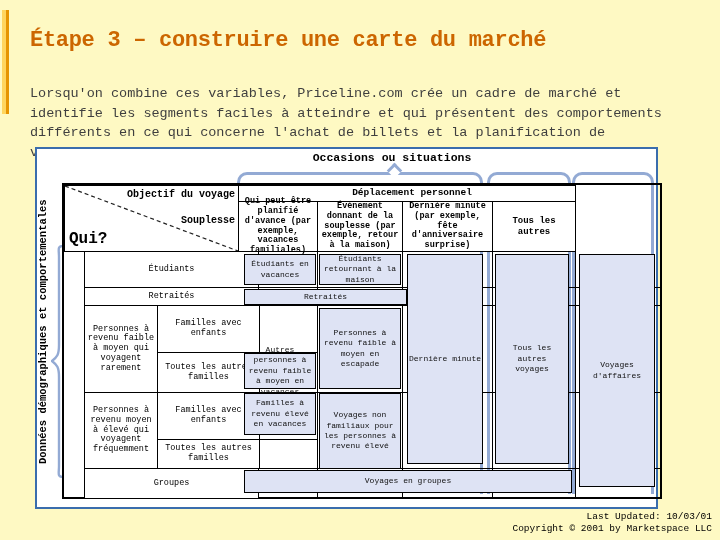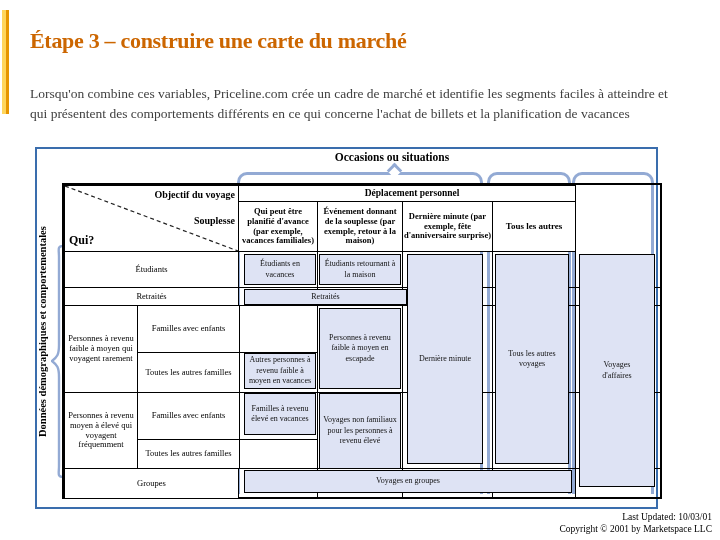--- a/index.html
+++ b/index.html
@@ -1,19 +1,19 @@
 <!DOCTYPE html>
 <html><head>
 <meta charset="utf-8">
 <style>
   * { box-sizing: border-box; margin: 0; padding: 0; }
   html,body { background:#e8e8e8; }
   .page {
-    position: relative; width: 720px; height: 540px; background: #ffffff;
-    font-family: Liberation Serif, serif; overflow: hidden; margin: 0 auto;
+    position: relative; width: 720px; height: 540px; background: #fef9c3;
+    font-family: Liberation Mono, monospace; overflow: hidden; margin: 0 auto;
   }
   .accent-bar { position:absolute; left:2px; top:10px; width:7px; height:104px;
     background: linear-gradient(to right, #FFD65E 0 55%, #E69500 55% 100%); }
   .title { position:absolute; left:30px; top:28px; width:676px;
     font-size:22px; font-weight:bold; letter-spacing:-0.3px; color:#CC6600; }
   .intro { position:absolute; left:30px; top:84px; width:648px;
     font-size:13.5px; line-height:1.45; color:#3F3F3F; }
   .frame { position:absolute; left:35px; top:147px; width:623px; height:362px;
     border:2px solid #3A6DAD; background:#fff; }
 
@@ -36,29 +36,29 @@
     transform:rotate(45deg); }
 
   
   .mtable { position:absolute; left:25px; top:34px; width:600px; height:316px;
     border:2px solid #000; }
   .cell { position:absolute; border:1px solid #000; background:#fff;
     display:flex; align-items:center; justify-content:center;
     text-align:center; line-height:1.15; color:#000; }
   .hdr { font-weight:bold; font-size:8.5px; padding:1px; }
   .hdr-lg { font-weight:bold; font-size:9.5px; }
-  .lbl { font-size:8.5px; padding:1px; }
+  .lbl { font-size:8.5px; padding:1px;margin-left:20px; }
   .gline { position:absolute; background:#000; }
   .seg { position:absolute; border:1px solid #000; background:#DEE3F4;
     display:flex; align-items:center; justify-content:center;
     text-align:center; font-size:8px; line-height:1.3; color:#111; padding:1px; }
 
   .corner-obj  { position:absolute; right:3px; top:3px;  font-weight:bold; font-size:10px; }
   .corner-soup { position:absolute; right:3px; top:29px; font-weight:bold; font-size:10px; }
-  .corner-qui  { position:absolute; left:4px; bottom:3px; font-weight:bold; font-size:12px; }
+  .corner-qui  { position:absolute; left:4px; bottom:3px; font-weight:bold; font-size:16px; }
 
   .footer { position:absolute; right:8px; top:511px; text-align:right;
     font-size:9.5px; line-height:12px; color:#000; }
 </style>
 </head>
 <body>
 
 <div class="page">
 
   <div class="accent-bar"></div>

